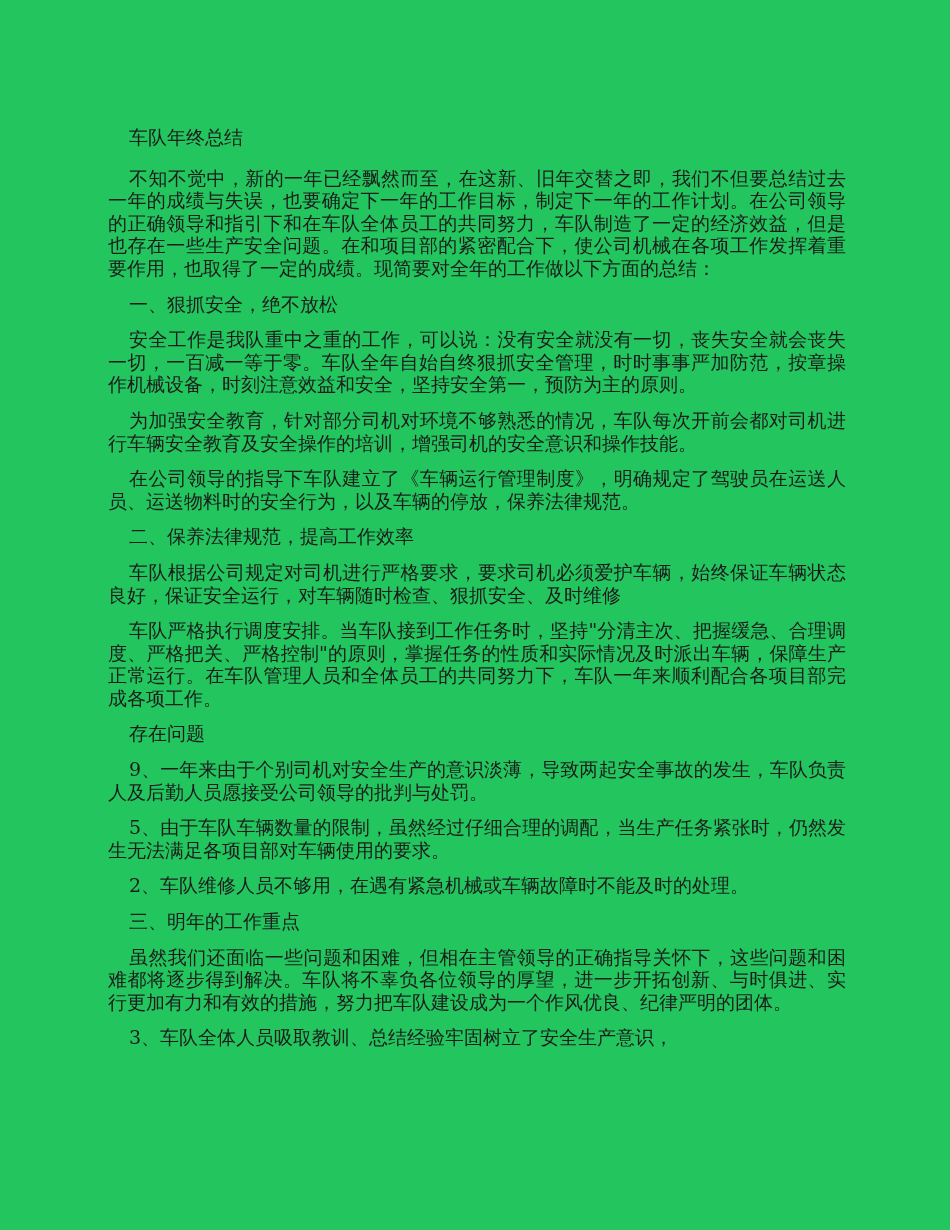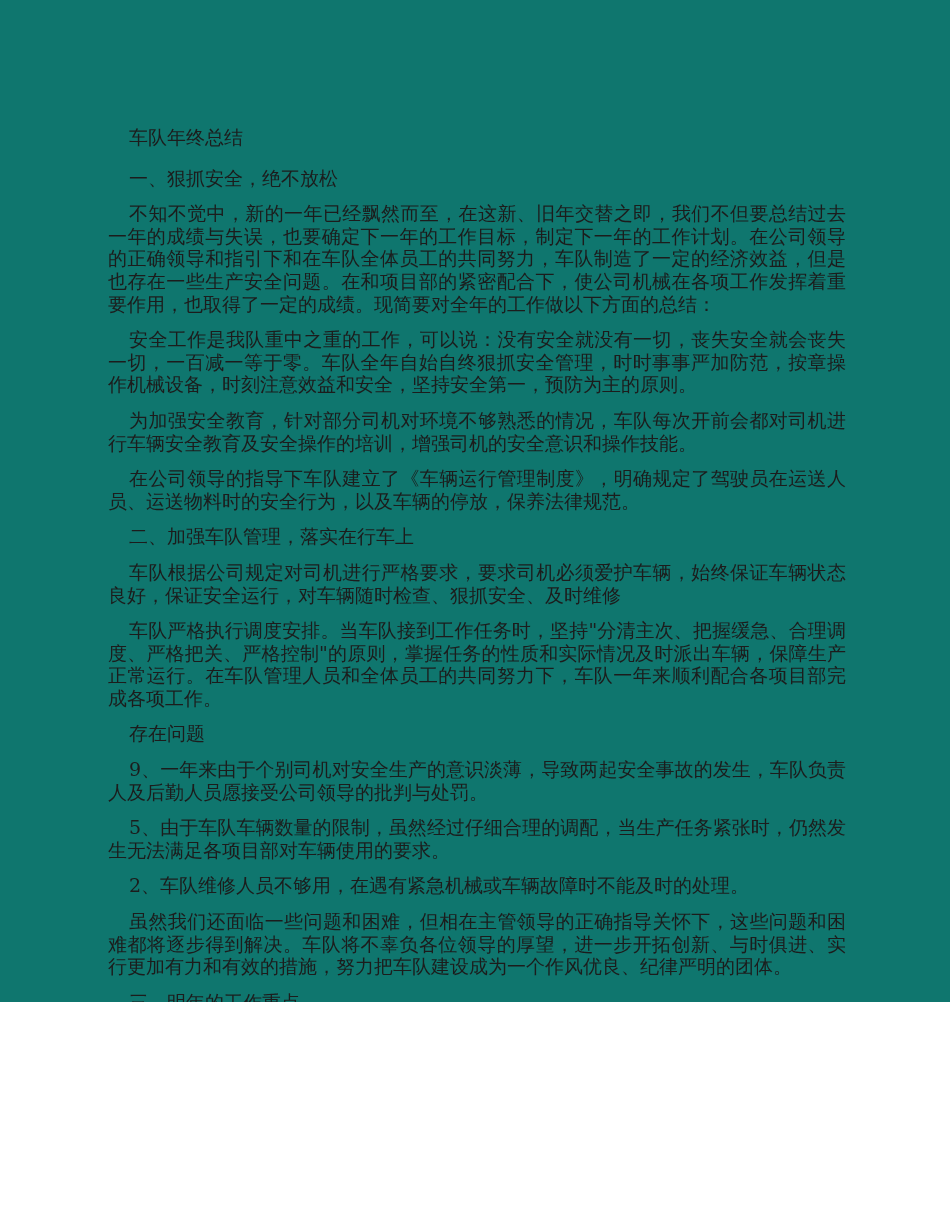--- a/index.html
+++ b/index.html
@@ -3,22 +3,22 @@
 <meta charset="utf-8">
 <style>
   html, body {
     margin: 0;
     padding: 0;
     background: #ffffff;
   }
   .page {
     position: relative;
     width: 950px;
-    height: 1002px;
-    background: #0f766e;
+    height: 1230px;
+    background: #22c55e;
     overflow: hidden;
   }
   .doc {
     box-sizing: border-box;
     width: 950px;
     padding: 126px 104px 0 108px;
     font-family: "DejaVu Serif", "Liberation Serif", serif;
     font-size: 19px;
     line-height: 22.6px;
     color: #1c1c1c;
@@ -32,29 +32,29 @@
   .doc p.title {
     margin-bottom: 18px;
   }
 </style>
 </head>
 <body>
 
 <div class="page">
   <div class="doc">
     <p class="title">车队年终总结</p>
+    <p>不知不觉中，新的一年已经飘然而至，在这新、旧年交替之即，我们不但要总结过去一年的成绩与失误，也要确定下一年的工作目标，制定下一年的工作计划。在公司领导的正确领导和指引下和在车队全体员工的共同努力，车队制造了一定的经济效益，但是也存在一些生产安全问题。在和项目部的紧密配合下，使公司机械在各项工作发挥着重要作用，也取得了一定的成绩。现简要对全年的工作做以下方面的总结：</p>
     <p>一、狠抓安全，绝不放松</p>
-    <p>不知不觉中，新的一年已经飘然而至，在这新、旧年交替之即，我们不但要总结过去一年的成绩与失误，也要确定下一年的工作目标，制定下一年的工作计划。在公司领导的正确领导和指引下和在车队全体员工的共同努力，车队制造了一定的经济效益，但是也存在一些生产安全问题。在和项目部的紧密配合下，使公司机械在各项工作发挥着重要作用，也取得了一定的成绩。现简要对全年的工作做以下方面的总结：</p>
     <p>安全工作是我队重中之重的工作，可以说：没有安全就没有一切，丧失安全就会丧失一切，一百减一等于零。车队全年自始自终狠抓安全管理，时时事事严加防范，按章操作机械设备，时刻注意效益和安全，坚持安全第一，预防为主的原则。</p>
     <p>为加强安全教育，针对部分司机对环境不够熟悉的情况，车队每次开前会都对司机进行车辆安全教育及安全操作的培训，增强司机的安全意识和操作技能。</p>
     <p>在公司领导的指导下车队建立了《车辆运行管理制度》，明确规定了驾驶员在运送人员、运送物料时的安全行为，以及车辆的停放，保养法律规范。</p>
-    <p>二、加强车队管理，落实在行车上</p>
+    <p>二、保养法律规范，提高工作效率</p>
     <p>车队根据公司规定对司机进行严格要求，要求司机必须爱护车辆，始终保证车辆状态良好，保证安全运行，对车辆随时检查、狠抓安全、及时维修</p>
     <p>车队严格执行调度安排。当车队接到工作任务时，坚持"分清主次、把握缓急、合理调度、严格把关、严格控制"的原则，掌握任务的性质和实际情况及时派出车辆，保障生产正常运行。在车队管理人员和全体员工的共同努力下，车队一年来顺利配合各项目部完成各项工作。</p>
     <p>存在问题</p>
     <p>9、一年来由于个别司机对安全生产的意识淡薄，导致两起安全事故的发生，车队负责人及后勤人员愿接受公司领导的批判与处罚。</p>
     <p>5、由于车队车辆数量的限制，虽然经过仔细合理的调配，当生产任务紧张时，仍然发生无法满足各项目部对车辆使用的要求。</p>
     <p>2、车队维修人员不够用，在遇有紧急机械或车辆故障时不能及时的处理。</p>
+    <p>三、明年的工作重点</p>
     <p>虽然我们还面临一些问题和困难，但相在主管领导的正确指导关怀下，这些问题和困难都将逐步得到解决。车队将不辜负各位领导的厚望，进一步开拓创新、与时俱进、实行更加有力和有效的措施，努力把车队建设成为一个作风优良、纪律严明的团体。</p>
-    <p>三、明年的工作重点</p>
     <p>3、车队全体人员吸取教训、总结经验牢固树立了安全生产意识，</p>
   </div>
 </div>
 
 </body></html>

